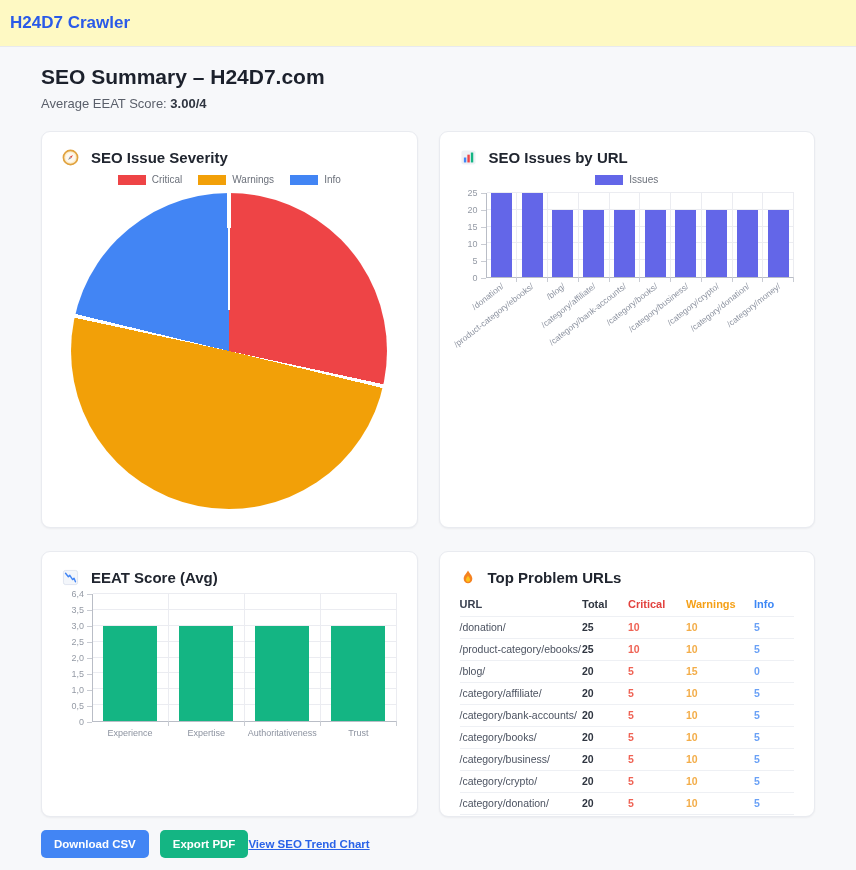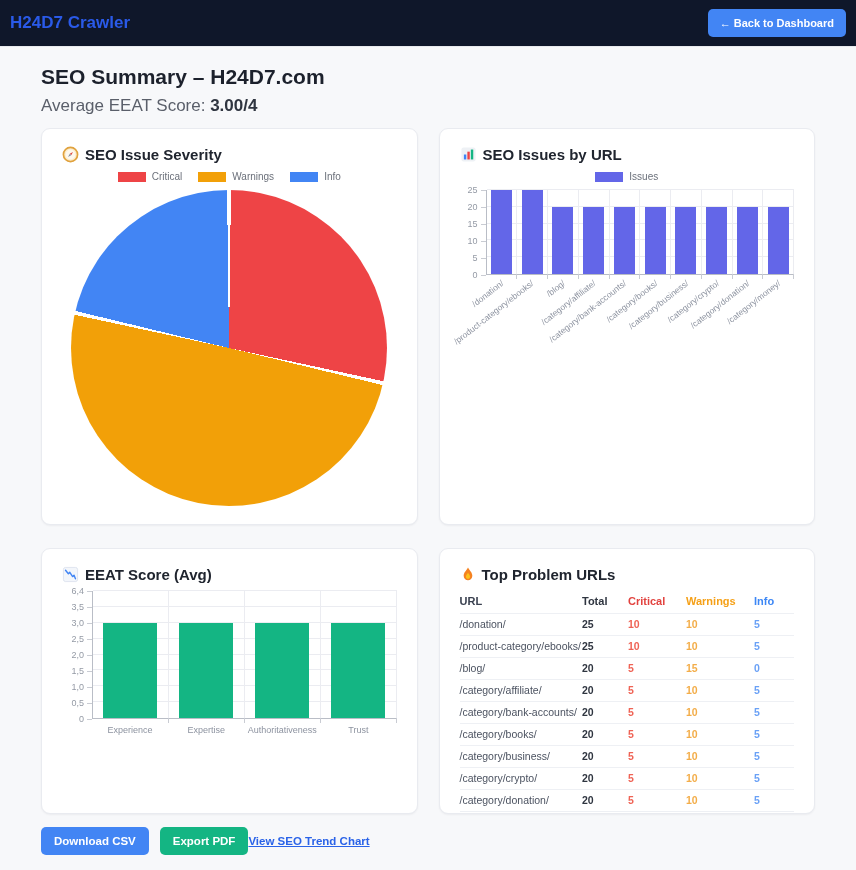--- a/index.html
+++ b/index.html
@@ -1,37 +1,37 @@
 <!DOCTYPE html>
 <html><head>
 <meta charset="utf-8">
 <style>
   * { box-sizing: border-box; margin: 0; padding: 0; }
   html, body { width: 856px; height: 870px; overflow: hidden; }
   body { font-family: "Liberation Sans", "DejaVu Sans", sans-serif; background: #f7f8fa; color: #20252f; }
 
   
-  .app-header { height: 47px; background: #0f172a; border-bottom: 1px solid #e8eaee;
+  .app-header { height: 47px; background: #fef9c3; border-bottom: 1px solid #e8eaee;
     display: flex; align-items: center; justify-content: space-between; padding: 0 10px; }
   .brand { font-size: 17px; font-weight: 700; color: #2a5ae8; }
   .btn-back { background: #4285f4; color: #fff; border: none; border-radius: 5px;
     padding: 8px 12px; font-size: 11px; font-weight: 700; cursor: pointer; font-family: inherit; }
 
   
   main { padding: 15px 41px 0; }
   h1 { font-size: 21px; font-weight: 700; color: #1c212c; margin: 3px 0 7px; }
-  .subtitle { font-size: 17px; color: #5a5f6a; margin-bottom: 12px; }
+  .subtitle { font-size: 13px; color: #5a5f6a; margin-bottom: 20px; }
   .subtitle b { color: #2f3540; }
 
   .grid { display: grid; grid-template-columns: 1fr 1fr; grid-template-rows: 397px 266px;
     gap: 23px 21px; }
   .card { background: #fff; border: 1px solid #e9ebf0; border-radius: 9px;
     box-shadow: 0 1px 2px rgba(16,24,40,.05); padding: 17px 20px; overflow: hidden; }
   .card h2 { font-size: 15px; font-weight: 700; color: #20252f; display: flex;
-    align-items: center; gap: 6px; margin-bottom: 8px; }
+    align-items: center; gap: 12px; margin-bottom: 8px; }
   .card h2 svg { flex: 0 0 auto; }
 
   
   .legend { display: flex; justify-content: center; align-items: center; gap: 16px;
     margin: 6px 0 8px; }
   .leg { display: inline-flex; align-items: center; gap: 6px; cursor: pointer; }
   .leg .sw { width: 28px; height: 10px; display: inline-block; }
   .leg .lt { font-size: 10px; color: #6b707a; }
 
   
@@ -82,21 +82,20 @@
   .btn-csv { background: #4285f4; margin-right: 11px; }
   .btn-pdf { background: #14b583; }
   .trend-link { font-size: 11.5px; font-weight: 600; color: #2a63e8;
     text-decoration: underline; cursor: pointer; }
 </style>
 </head>
 <body>
 
 <header class="app-header">
   <div class="brand">H24D7 Crawler</div>
-  <button class="btn-back">← Back to Dashboard</button>
 </header>
 
 <main>
   <h1>SEO Summary – H24D7.com</h1>
   <div class="subtitle">
     <span>Average EEAT Score:</span>
     <b>3.00/4</b>
   </div>
 
   <section class="grid">

